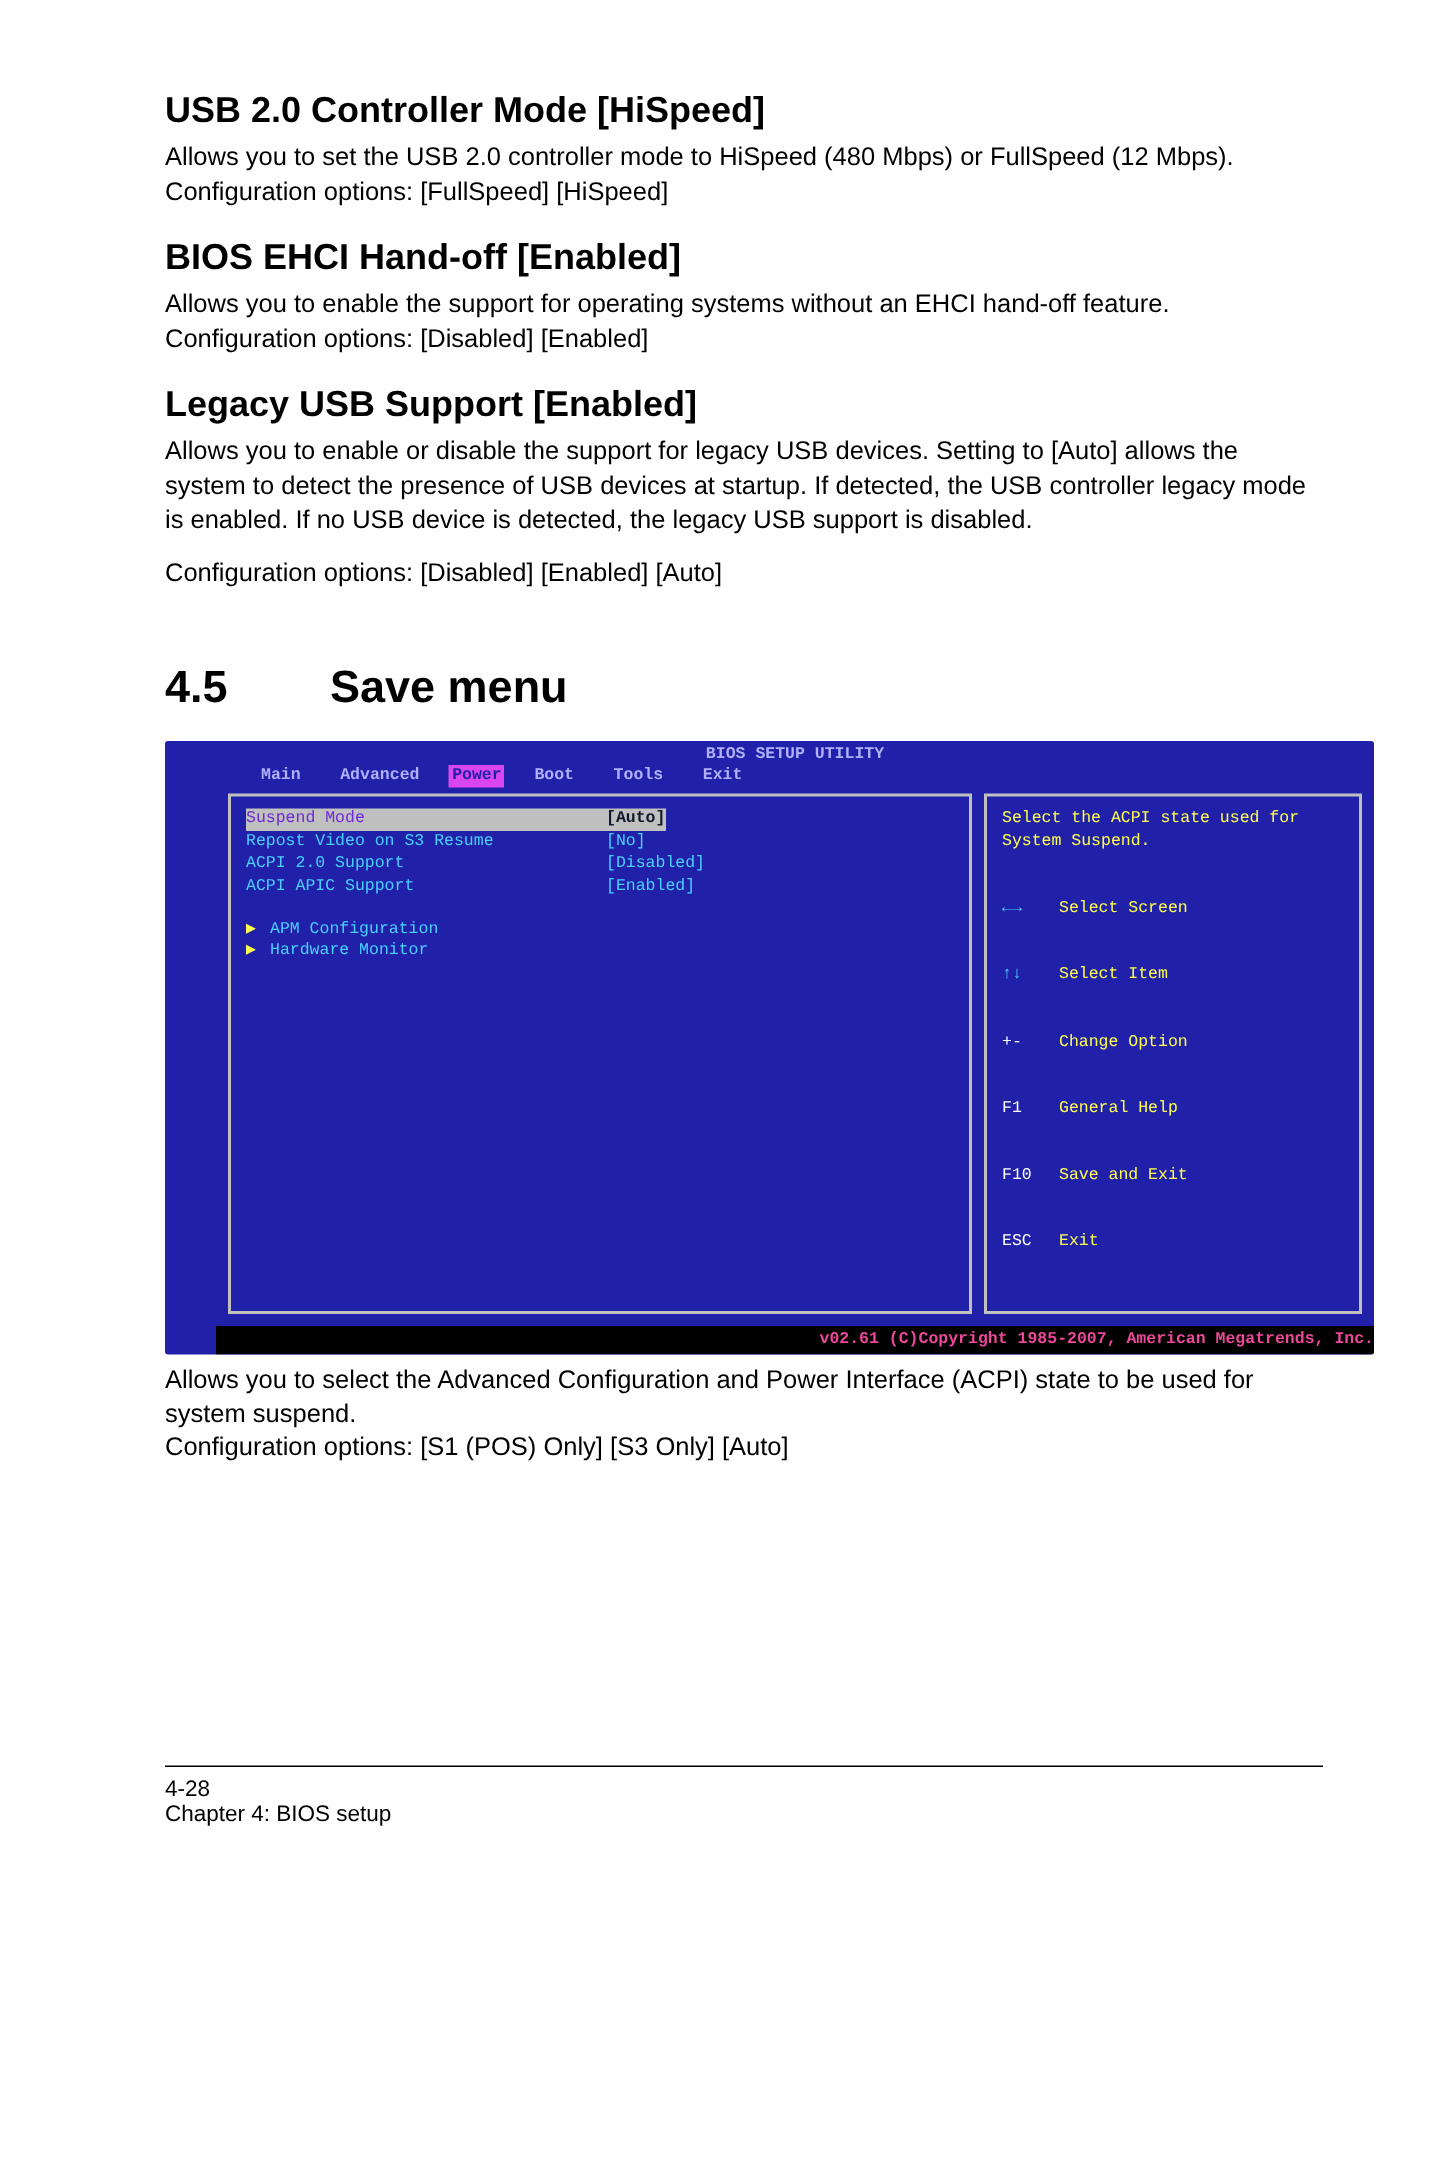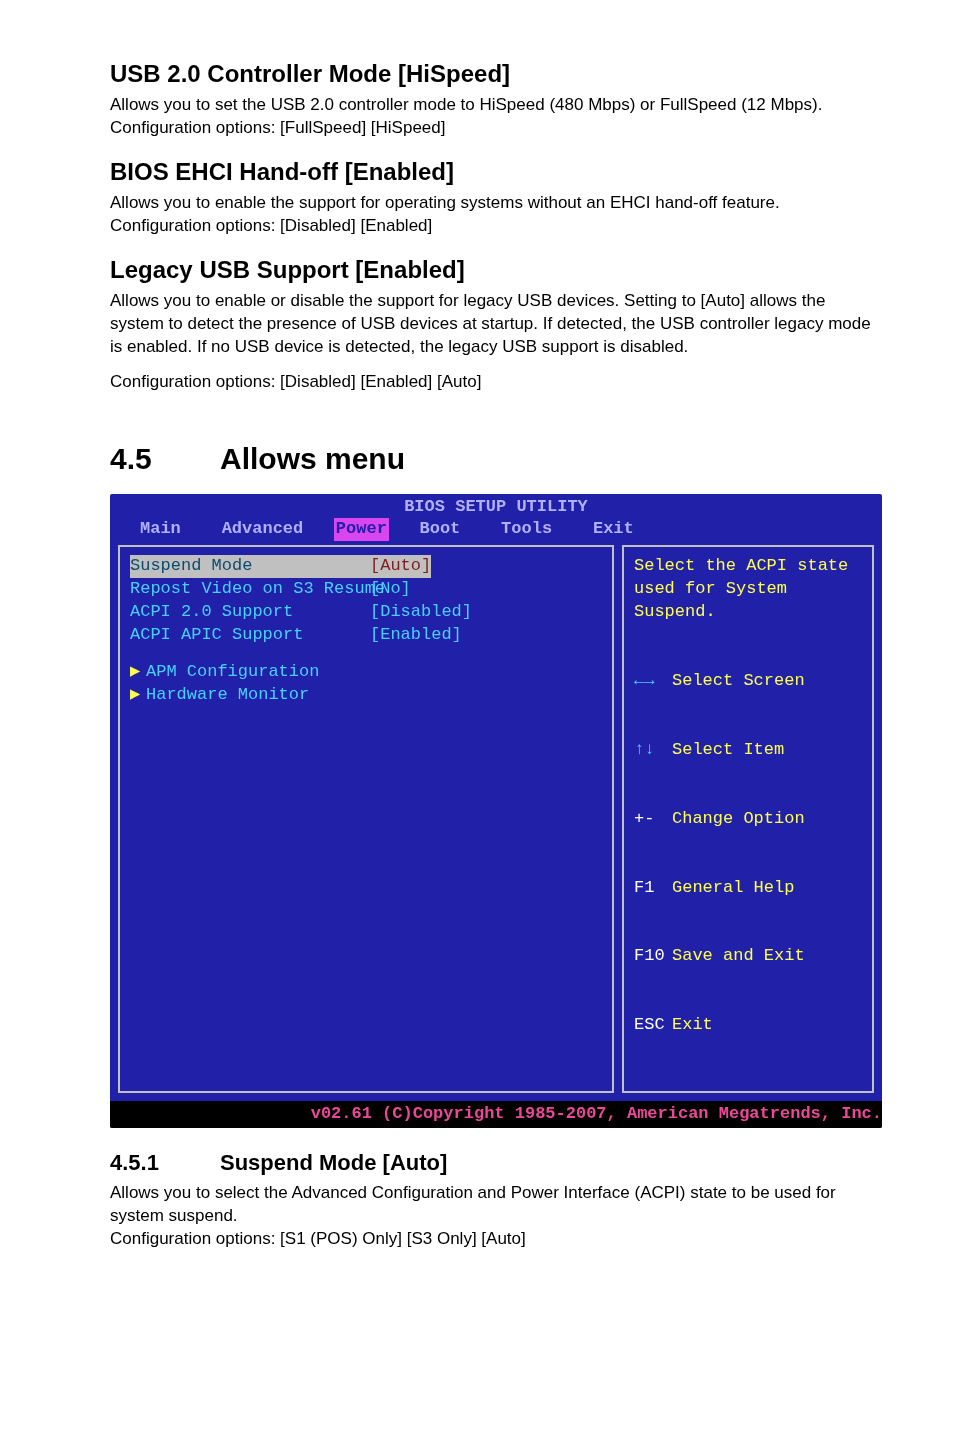--- a/index.html
+++ b/index.html
@@ -51,26 +51,27 @@
   .h2-title {
     font-size: 22px;
     font-weight: bold;
   }
 
   
   .bios {
     width: 100%;
     background: #2020a8;
     font-family: "Courier New", monospace;
-    font-size: 17px;
+    font-size: 11px;
     color: #ffff50;
     line-height: 1.35;
     margin: 10px 0 6px 0;
     border-radius: 2px;
     overflow: hidden;
+    padding-left: 34px;
   }
   .bios-menubar-wrap {
     position: relative;
     padding-top: 2px;
   }
   .bios-tabs {
     display: flex;
     padding: 0 30px 4px 30px;
     gap: 0;
   }
@@ -108,28 +109,29 @@
   .bios-row {
     display: flex;
     white-space: pre;
   }
   .bios-label {
     color: #49d0ff;
     width: 240px;
   }
   .bios-label.sel {
     background: #c0c0c0;
-    color: #0c4a6e;
+    color: #6d28d9;
   }
   .bios-val {
     color: #49d0ff;
   }
   .bios-val.sel {
     background: #c0c0c0;
-    color: #7f1d1d;
+    color: #0f172a;
+    font-weight: bold;
   }
   .bios-arrow {
     color: #ffff50;
     width: 16px;
     display: inline-block;
   }
   .bios-sub {
     color: #49d0ff;
   }
   .help-top {
@@ -180,21 +182,21 @@
 
   <div class="h3">BIOS EHCI Hand-off [Enabled]</div>
   <p class="body-text">Allows you to enable the support for operating systems without an EHCI hand-off feature. Configuration options: [Disabled] [Enabled]</p>
 
   <div class="h3">Legacy USB Support [Enabled]</div>
   <p class="body-text" style="margin-bottom:12px">Allows you to enable or disable the support for legacy USB devices. Setting to [Auto] allows the system to detect the presence of USB devices at startup. If detected, the USB controller legacy mode is enabled. If no USB device is detected, the legacy USB support is disabled.</p>
   <p class="body-text">Configuration options: [Disabled] [Enabled] [Auto]</p>
 
   <div class="h1-row">
     <div class="h1-num">4.5</div>
-    <div class="h1-title">Allows menu</div>
+    <div class="h1-title">Save menu</div>
   </div>
 
   <div class="bios">
     <div class="bios-menubar-wrap">
       <div style="text-align:center;color:#b0b0ff;font-weight:bold">BIOS SETUP UTILITY</div>
       <div class="bios-tabs">
         <span class="bios-tab"><span>Main</span>    </span>
         <span class="bios-tab"><span>Advanced</span>   </span>
         <span class="bios-tab sel">Power</span>
         <span class="bios-tab">   <span>Boot</span>    </span>
@@ -241,24 +243,20 @@
           <div><span class="help-key">F1</span><span>General Help</span></div>
           <div><span class="help-key">F10</span><span>Save and Exit</span></div>
           <div><span class="help-key">ESC</span><span>Exit</span></div>
         </div>
       </div>
     </div>
 
     <div class="bios-footer">v02.61 (C)Copyright 1985-2007, American Megatrends, Inc.</div>
   </div>
 
-  <div class="h2-row">
-    <div class="h2-num">4.5.1</div>
-    <div class="h2-title">Suspend Mode [Auto]</div>
-  </div>
   <p class="body-text" style="margin-bottom:0">Allows you to select the Advanced Configuration and Power Interface (ACPI) state to be used for system suspend.</p>
   <p class="body-text">Configuration options: [S1 (POS) Only] [S3 Only] [Auto]</p>
 
   <div class="page-footer">
     <span>4-28</span>
     <span>Chapter 4: BIOS setup</span>
   </div>
 
 </div>
 

